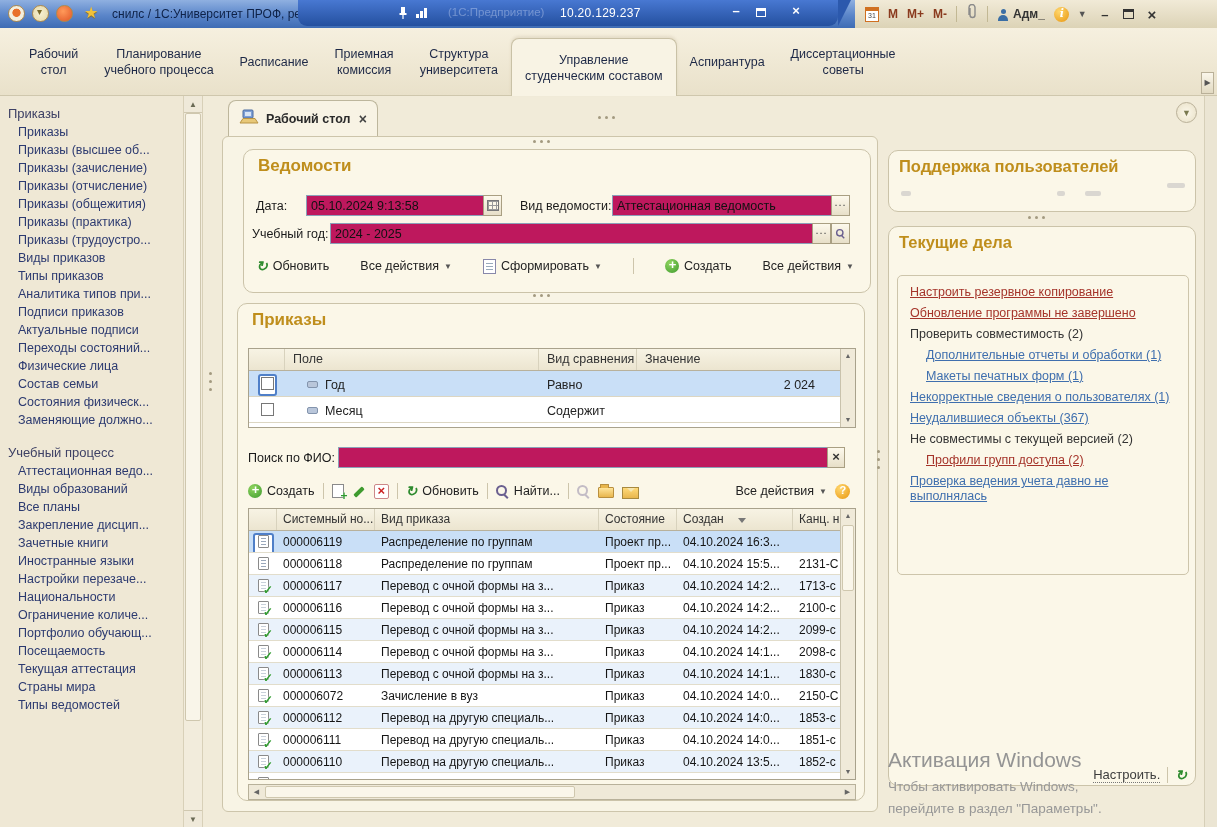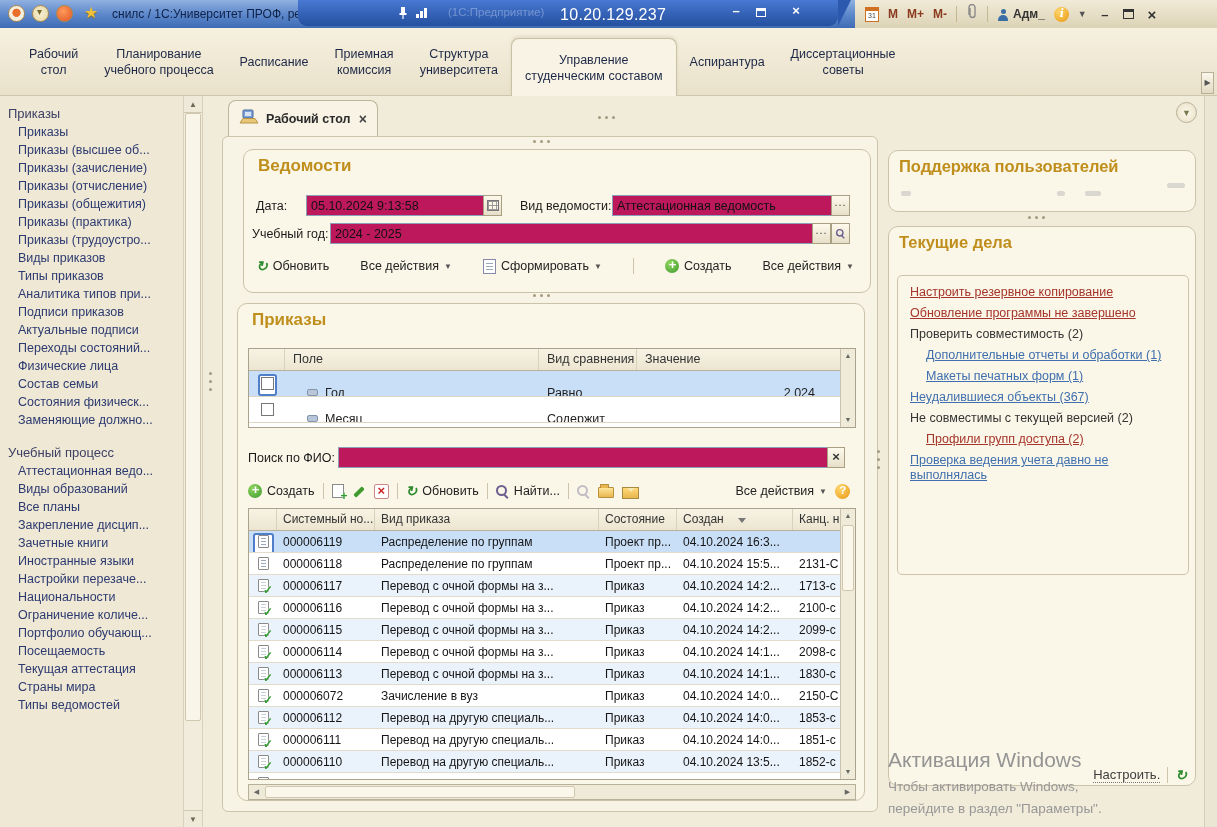--- a/index.html
+++ b/index.html
@@ -20,21 +20,21 @@
   .tb-title{position:absolute;left:112px;top:7px;font-size:12px;color:#0e2248;white-space:nowrap;}
   .rdp{position:absolute;left:298px;top:0;width:540px;height:26px;
        background:linear-gradient(#4878d2,#24509f);border-radius:0 0 9px 9px;}
   .rdp::after{content:"";position:absolute;right:-13px;top:0;width:0;height:0;
        border-top:26px solid #2c59ad;border-right:13px solid transparent;}
   .rdp-pin{position:absolute;left:100px;top:6px;}
   .rdp-signal{position:absolute;left:118px;top:8px;display:flex;align-items:flex-end;gap:1px;}
   .rdp-signal i{display:block;width:3px;background:#fff;}
   .rdp-signal i:nth-child(1){height:4px}.rdp-signal i:nth-child(2){height:7px}.rdp-signal i:nth-child(3){height:10px}
   .rdp-ghost{position:absolute;left:150px;top:6px;font-size:11.5px;color:rgba(230,238,255,.35);white-space:nowrap;}
-  .rdp-ip{position:absolute;left:262px;top:6px;font-size:16px;color:#fff;letter-spacing:.3px;}
+  .rdp-ip{position:absolute;left:262px;top:6px;font-size:12px;color:#fff;letter-spacing:.3px;}
   .rdp-min,.rdp-close{position:absolute;top:3px;color:#fff;font-weight:bold;font-size:13px;width:20px;text-align:center;cursor:pointer;}
   .rdp-min{left:428px;}.rdp-min::before{content:"–";}
   .rdp-restore{position:absolute;left:458px;top:8px;width:10px;height:9px;border:1px solid #fff;border-top:3px solid #fff;cursor:pointer;}
   .rdp-close{left:488px;}.rdp-close::before{content:"✕";content:"×";}
   .tb-right{position:absolute;left:855px;right:0;top:0;height:28px;display:flex;align-items:center;gap:9px;
             padding:0 10px;background:linear-gradient(#f1ead7,#dcd3b6);}
   .cal31{width:14px;height:15px;background:#fff;border:1px solid #d07020;border-top:4px solid #d07020;
          font-size:7px;color:#444;text-align:center;line-height:9px;}
   .cal31::before{content:"31";}
   .mbtn{font-size:12px;font-weight:bold;color:#8a3a1e;cursor:pointer;}
@@ -131,21 +131,21 @@
   .vsep{width:1px;height:16px;background:#cdc5ab;}
 
   
   .ftable{position:absolute;left:10px;top:44px;width:608px;height:80px;background:#fff;
        border:1px solid #a9a28c;overflow:hidden;}
   .fhead,.frow{display:grid;grid-template-columns:36px 254px 98px 188px;}
   .fhead{height:22px;background:linear-gradient(#f7f3e4,#ece5d0);border-bottom:1px solid #b8b19c;}
   .fhcell{font-size:12.5px;color:#333;padding:3px 0 0 8px;border-right:1px solid #d8d2bd;overflow:hidden;white-space:nowrap;}
   .frow{height:26px;border-bottom:1px solid #dcd6c2;}
   .frow.sel{background:#c9dff7;}
-  .fcell{font-size:12.5px;padding-top:15px;overflow:hidden;white-space:nowrap;}
+  .fcell{font-size:12.5px;padding-top:7px;overflow:hidden;white-space:nowrap;}
   .c-cb{display:flex;justify-content:center;padding-top:3px;}
   .cbwrap{display:inline-block;padding:3px;}
   .cbwrap.focus{padding:1px;border:2px solid #4f7fc8;border-radius:3px;background:#fff;}
   .cb{display:block;width:13px;height:13px;border:1px solid #777;background:#fff;cursor:pointer;}
   .fpill{display:inline-block;width:11px;height:7px;background:#b9c6da;border:1px solid #8394ad;border-radius:2px;
        margin:0 7px 1px 22px;}
   .c-comp{padding-left:8px;}
   .c-val{text-align:right;padding-right:10px;}
   .fscroll{position:absolute;right:0;top:0;bottom:0;width:15px;border-left:1px solid #c9c2ac;background:#f0ead9;}
   .fscroll .up,.fscroll .down{position:absolute;left:0;right:0;height:14px;font-size:7px;color:#666;text-align:center;line-height:14px;cursor:pointer;}
@@ -669,20 +669,21 @@
       </div>
 
     <div class="todos-box">
       <div class="sb-title">Текущие дела</div>
       <div class="todos-inner">
           <div class="todo"><span class="tlink red">Настроить резервное копирование</span></div>
           <div class="todo"><span class="tlink red">Обновление программы не завершено</span></div>
           <div class="todo"><span class="tlink plain">Проверить совместимость (2)</span></div>
           <div class="todo indent"><span class="tlink blue">Дополнительные отчеты и обработки (1)</span></div>
           <div class="todo indent"><span class="tlink blue">Макеты печатных форм (1)</span></div>
+          <div class="todo"><span class="tlink blue">Некорректные сведения о пользователях (1)</span></div>
           <div class="todo"><span class="tlink blue">Неудалившиеся объекты (367)</span></div>
           <div class="todo"><span class="tlink plain">Не совместимы с текущей версией (2)</span></div>
           <div class="todo indent"><span class="tlink red">Профили групп доступа (2)</span></div>
           <div class="todo"><span class="tlink blue">Проверка ведения учета давно не выполнялась</span></div>
         </div>
       <div class="configure">
         <span class="lbl">Настроить.</span>
         <span class="vsep"></span>
         <i class="ref"></i>
       </div>

